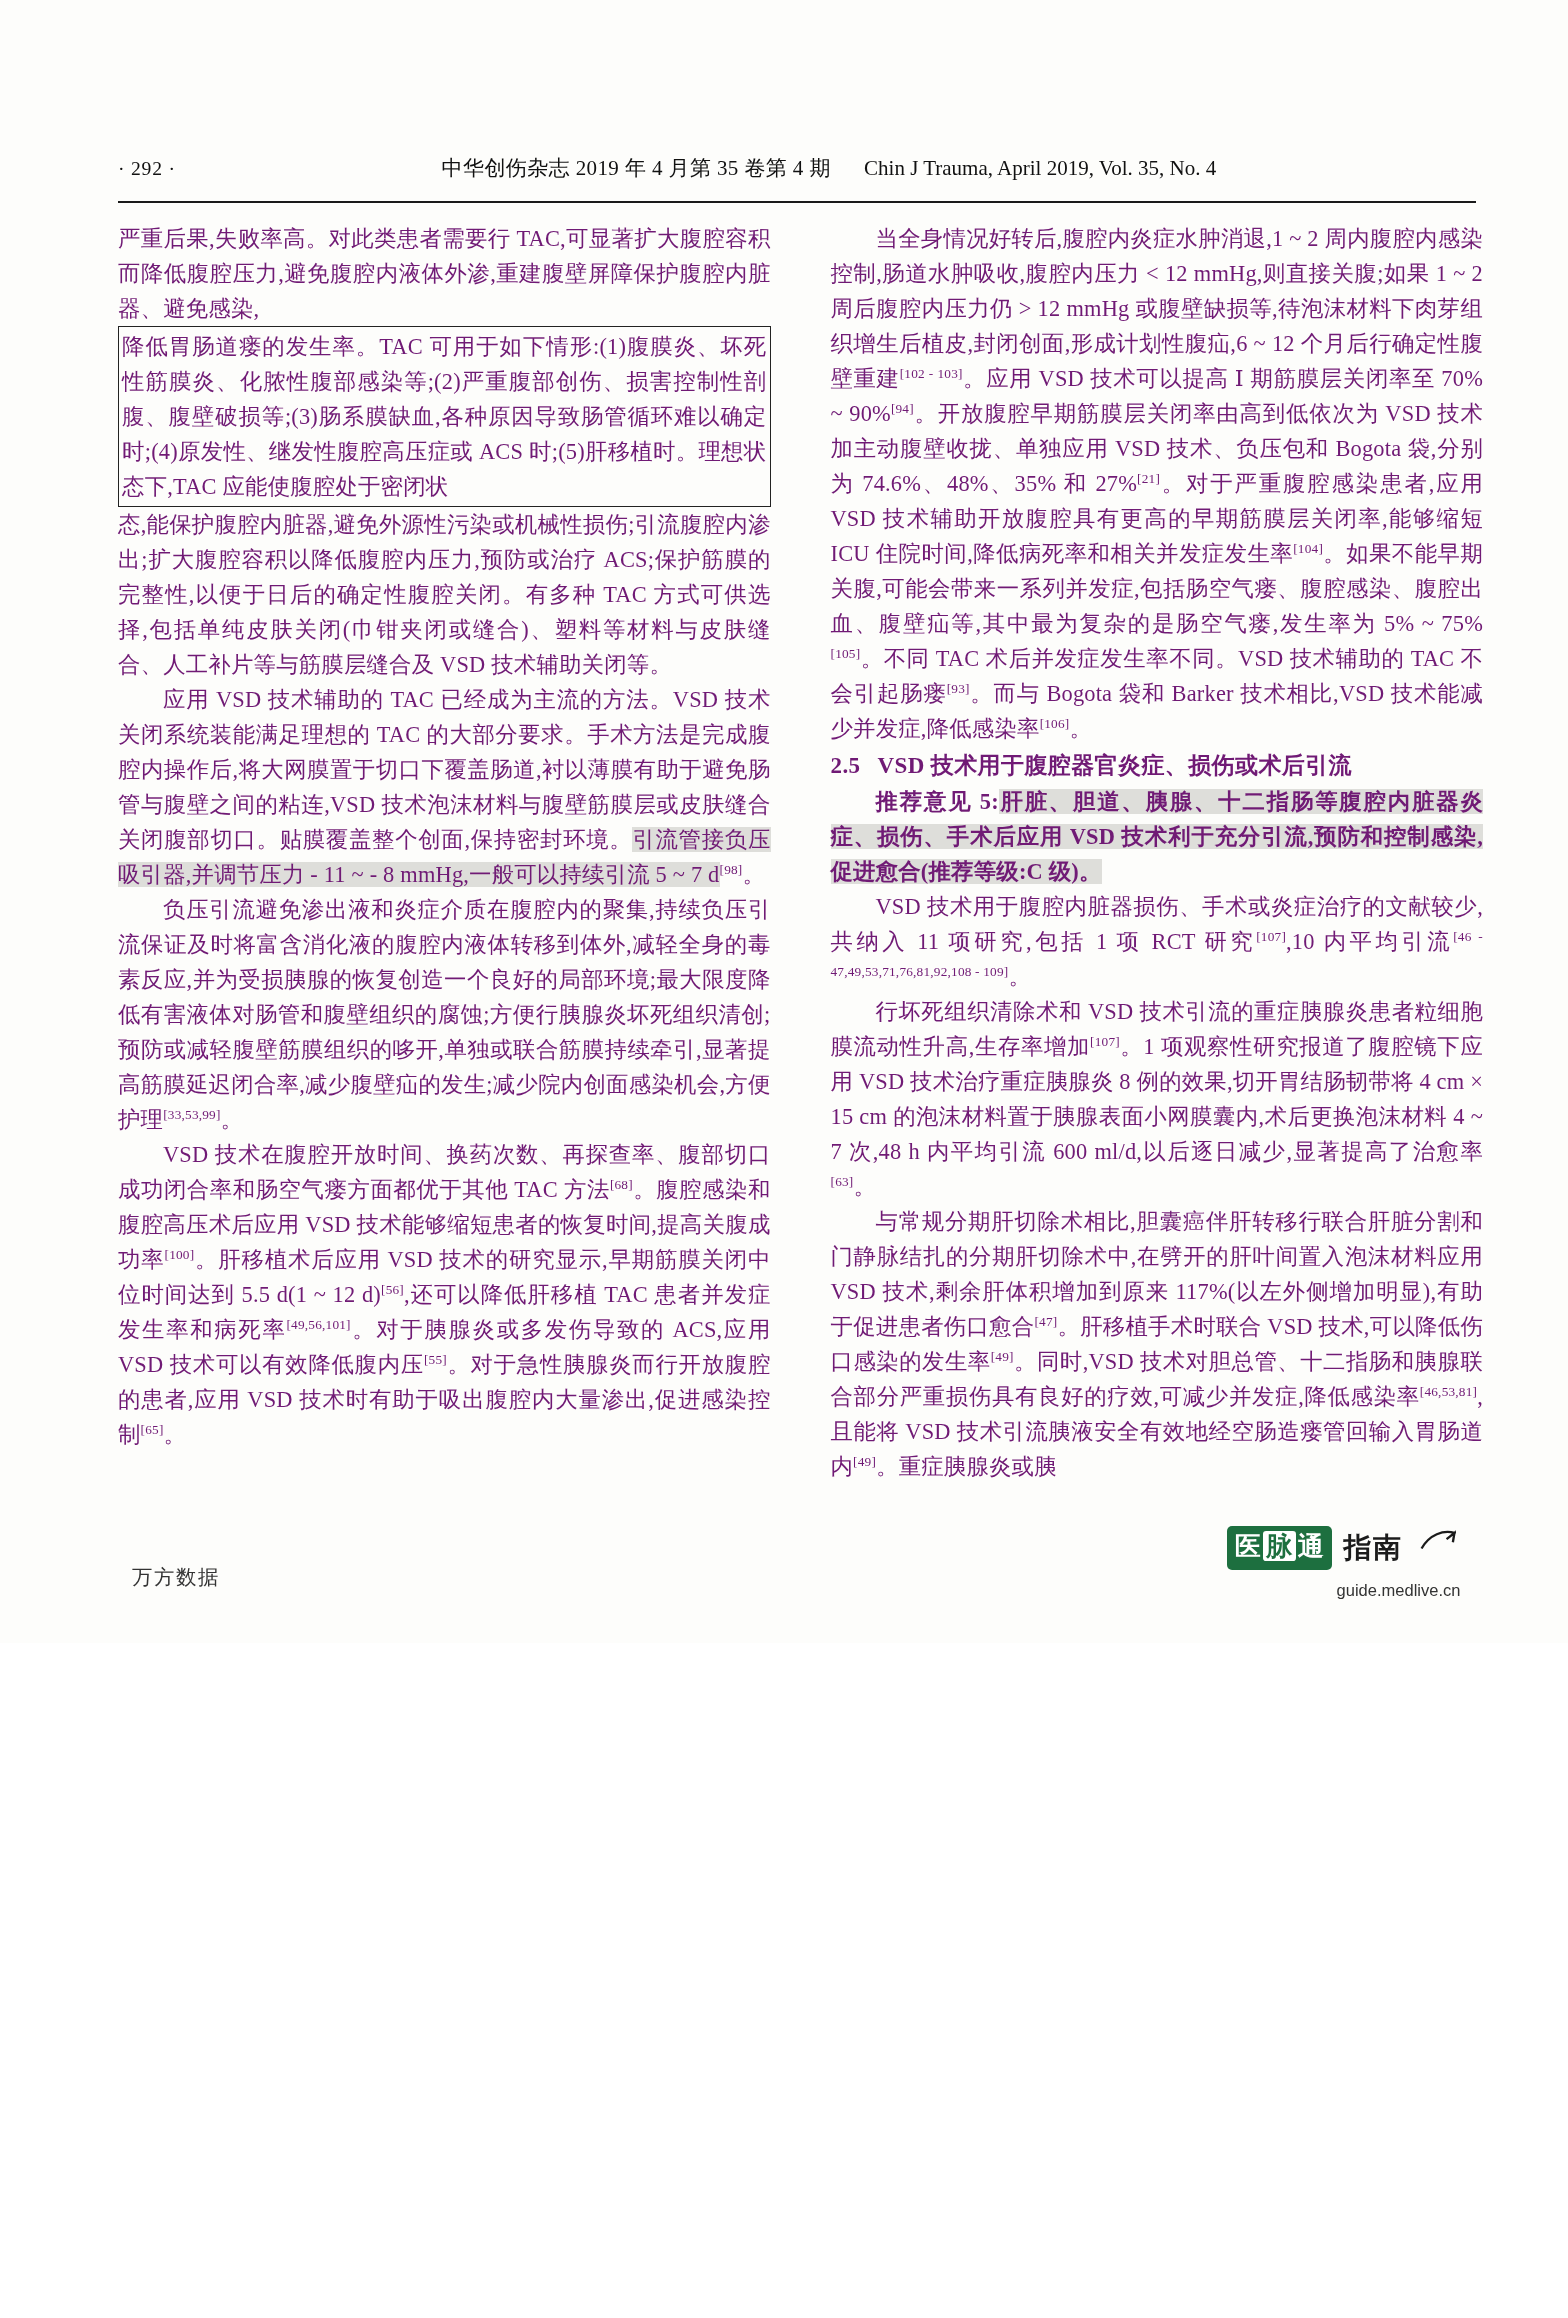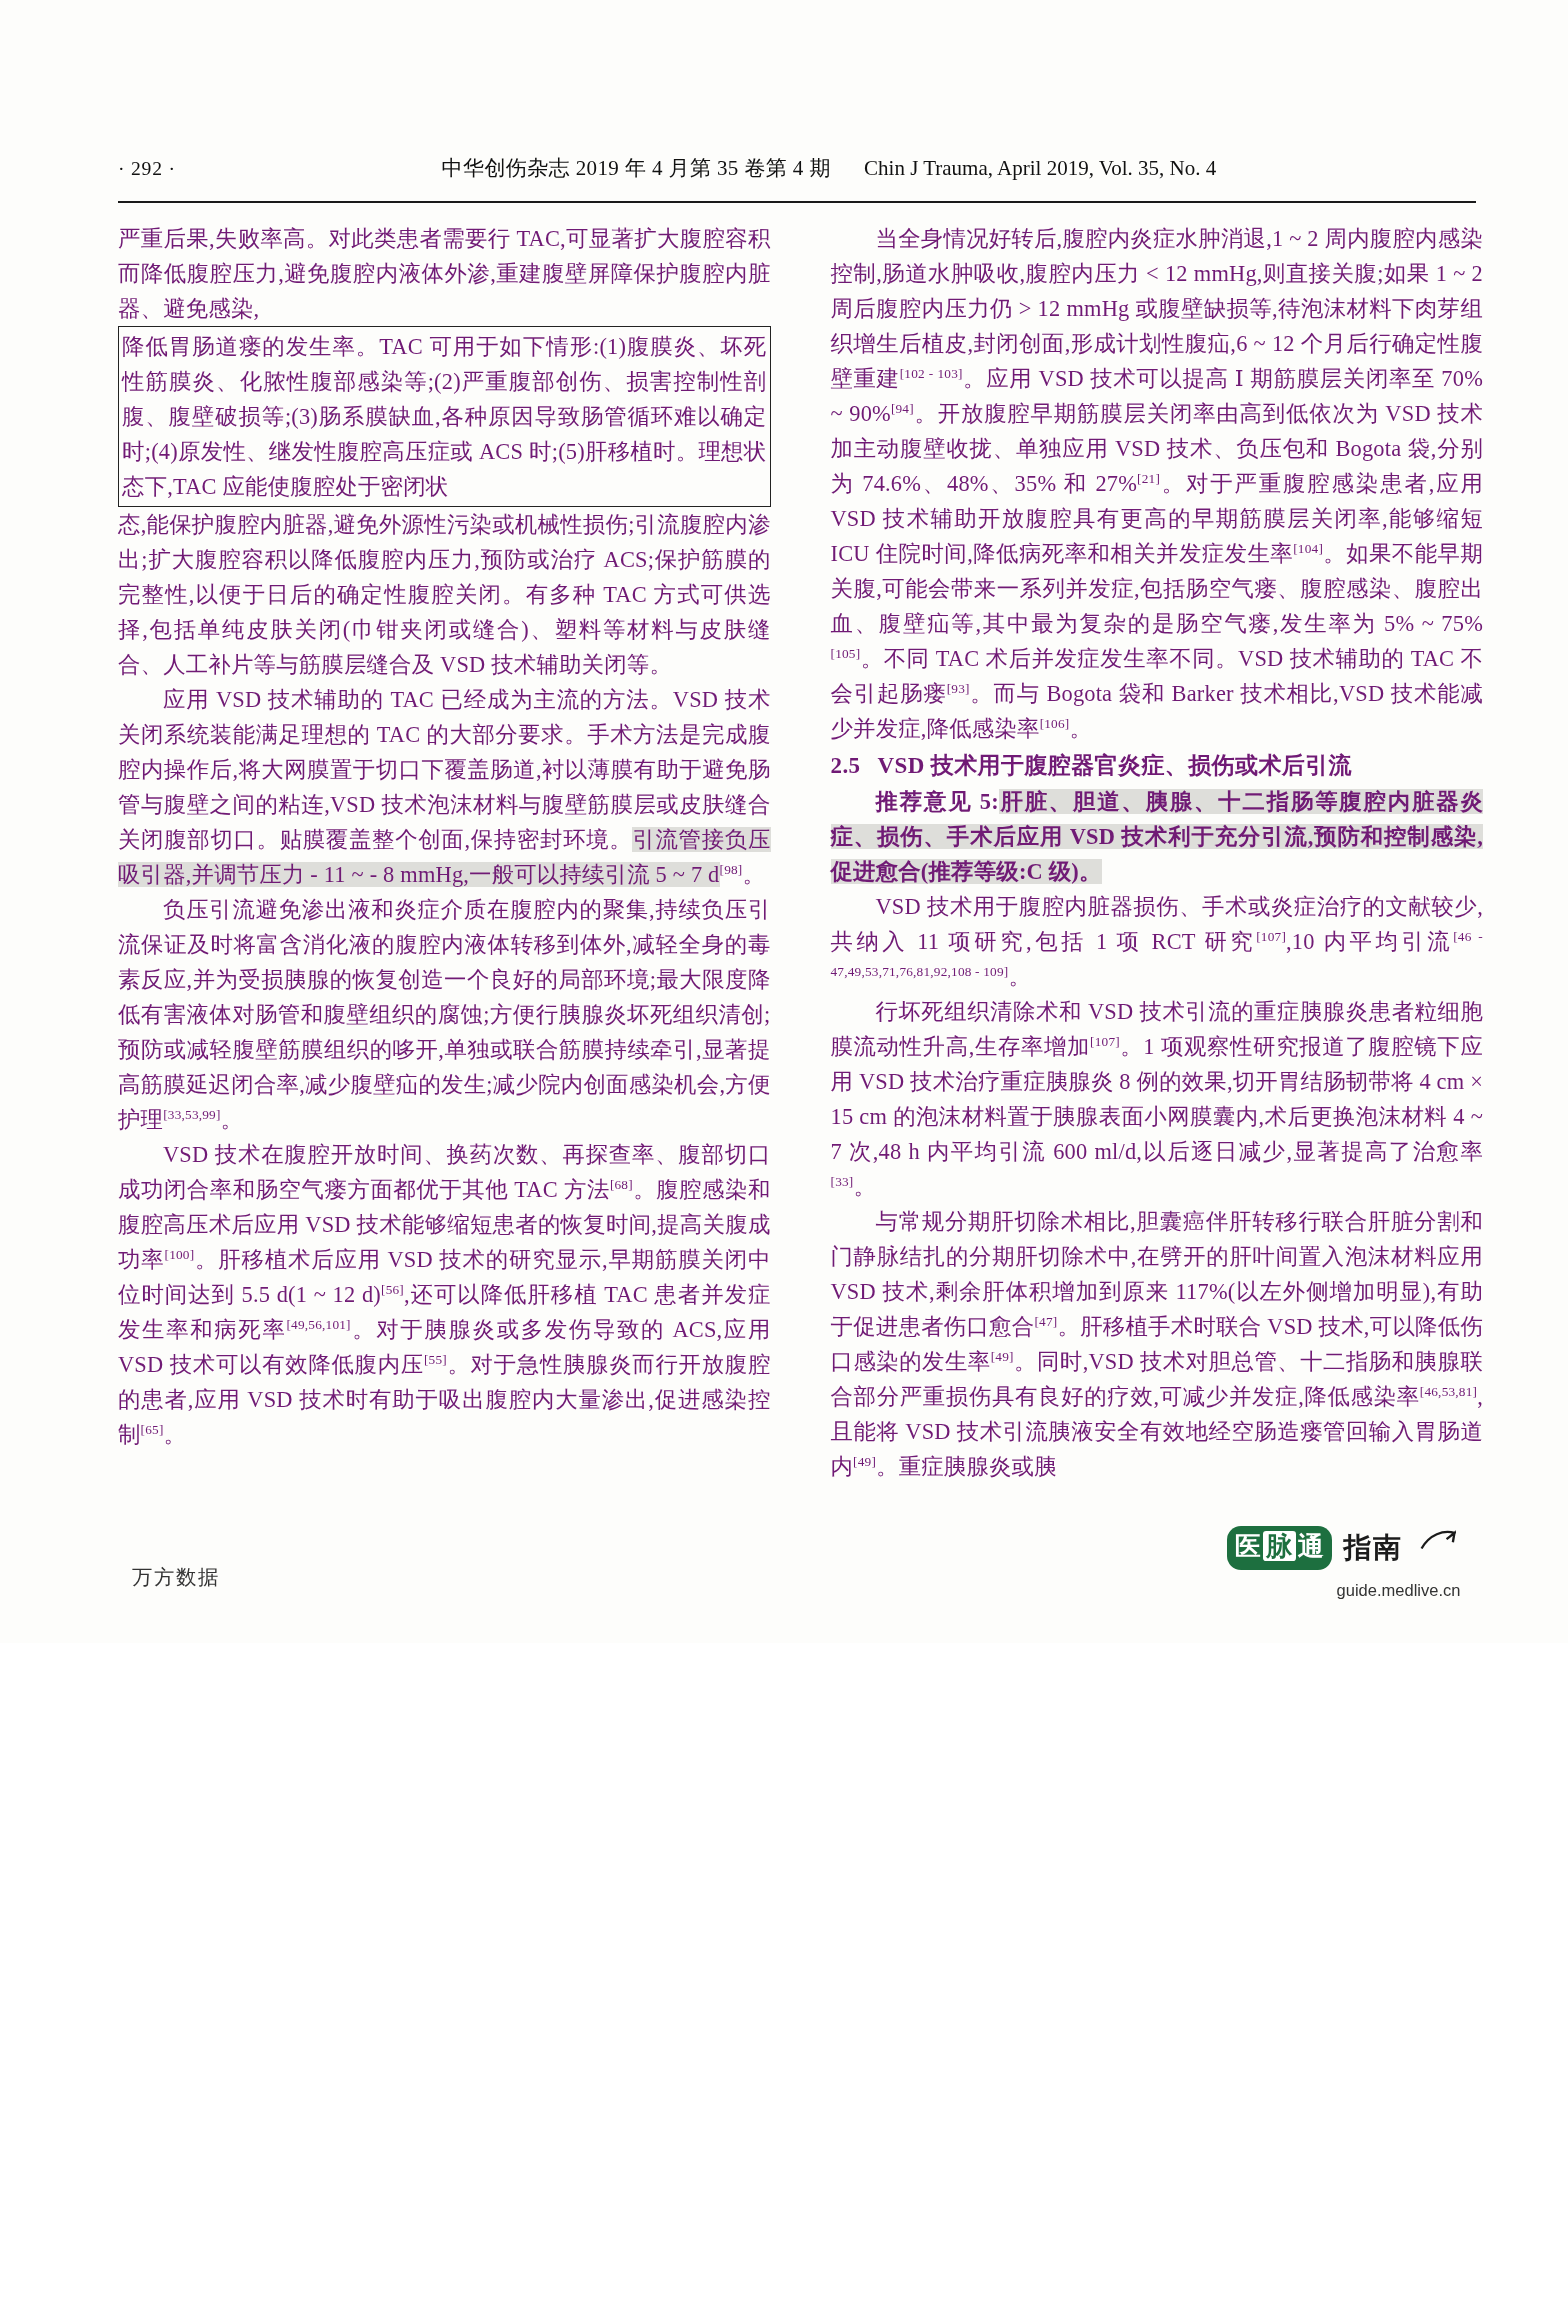--- a/index.html
+++ b/index.html
@@ -126,21 +126,21 @@
     left: 0;
     top: 0;
     display: flex;
     align-items: center;
   }
   .logo-badge {
     background: #1d6f3f;
     color: #fff;
     font-size: 26px;
     padding: 3.1px 7.8px 5.5px 7.8px;
-    border-radius: 14px;
+    border-radius: 5px;
     letter-spacing: 0.8px;
     font-family: "Liberation Sans", sans-serif;
     font-weight: bold;
   }
   .logo-badge .white-box {
     background: #ffffff;
     color: #1d6f3f;
     padding: 0 3.1px;
     border-radius: 3.1px;
     margin: 0 1.6px;
@@ -204,21 +204,21 @@
     <div class="col">
 
       <p class="ind"><span>当全身情况好转后,腹腔内炎症水肿消退,1 ~ 2 周内腹腔内感染控制,肠道水肿吸收,腹腔内压力 &lt; 12 mmHg,则直接关腹;如果 1 ~ 2 周后腹腔内压力仍 &gt; 12 mmHg 或腹壁缺损等,待泡沫材料下肉芽组织增生后植皮,封闭创面,形成计划性腹疝,6 ~ 12 个月后行确定性腹壁重建</span><sup>[102 - 103]</sup><span>。应用 VSD 技术可以提高 Ⅰ 期筋膜层关闭率至 70% ~ 90%</span><sup>[94]</sup><span>。开放腹腔早期筋膜层关闭率由高到低依次为 VSD 技术加主动腹壁收拢、单独应用 VSD 技术、负压包和 Bogota 袋,分别为 74.6%、48%、35% 和 27%</span><sup>[21]</sup><span>。对于严重腹腔感染患者,应用 VSD 技术辅助开放腹腔具有更高的早期筋膜层关闭率,能够缩短 ICU 住院时间,降低病死率和相关并发症发生率</span><sup>[104]</sup><span>。如果不能早期关腹,可能会带来一系列并发症,包括肠空气瘘、腹腔感染、腹腔出血、腹壁疝等,其中最为复杂的是肠空气瘘,发生率为 5% ~ 75%</span><sup>[105]</sup><span>。不同 TAC 术后并发症发生率不同。VSD 技术辅助的 TAC 不会引起肠瘘</span><sup>[93]</sup><span>。而与 Bogota 袋和 Barker 技术相比,VSD 技术能减少并发症,降低感染率</span><sup>[106]</sup><span>。</span></p>
 
       <p class="sec-head"><span class="num">2.5</span><span>VSD 技术用于腹腔器官炎症、损伤或术后引流</span></p>
 
       <p class="ind"><span class="rec">推荐意见 5:</span><span class="hl rec">肝脏、胆道、胰腺、十二指肠等腹腔内脏器炎症、损伤、手术后应用 VSD 技术利于充分引流,预防和控制感染,促进愈合(推荐等级:C 级)。</span></p>
 
       <p class="ind"><span>VSD 技术用于腹腔内脏器损伤、手术或炎症治疗的文献较少,共纳入 11 项研究,包括 1 项 RCT 研究</span><sup>[107]</sup><span>,10 内平均引流</span><sup>[46 - 47,49,53,71,76,81,92,108 - 109]</sup><span>。</span></p>
 
-      <p class="ind"><span>行坏死组织清除术和 VSD 技术引流的重症胰腺炎患者粒细胞膜流动性升高,生存率增加</span><sup>[107]</sup><span>。1 项观察性研究报道了腹腔镜下应用 VSD 技术治疗重症胰腺炎 8 例的效果,切开胃结肠韧带将 4 cm × 15 cm 的泡沫材料置于胰腺表面小网膜囊内,术后更换泡沫材料 4 ~ 7 次,48 h 内平均引流 600 ml/d,以后逐日减少,显著提高了治愈率</span><sup>[33]</sup><span>。</span></p>
+      <p class="ind"><span>行坏死组织清除术和 VSD 技术引流的重症胰腺炎患者粒细胞膜流动性升高,生存率增加</span><sup>[107]</sup><span>。1 项观察性研究报道了腹腔镜下应用 VSD 技术治疗重症胰腺炎 8 例的效果,切开胃结肠韧带将 4 cm × 15 cm 的泡沫材料置于胰腺表面小网膜囊内,术后更换泡沫材料 4 ~ 7 次,48 h 内平均引流 600 ml/d,以后逐日减少,显著提高了治愈率</span><sup>[63]</sup><span>。</span></p>
 
       <p class="ind"><span>与常规分期肝切除术相比,胆囊癌伴肝转移行联合肝脏分割和门静脉结扎的分期肝切除术中,在劈开的肝叶间置入泡沫材料应用 VSD 技术,剩余肝体积增加到原来 117%(以左外侧增加明显),有助于促进患者伤口愈合</span><sup>[47]</sup><span>。肝移植手术时联合 VSD 技术,可以降低伤口感染的发生率</span><sup>[49]</sup><span>。同时,VSD 技术对胆总管、十二指肠和胰腺联合部分严重损伤具有良好的疗效,可减少并发症,降低感染率</span><sup>[46,53,81]</sup><span>,且能将 VSD 技术引流胰液安全有效地经空肠造瘘管回输入胃肠道内</span><sup>[49]</sup><span>。重症胰腺炎或胰</span></p>
 
     </div>
   </div>
 
   <div class="footer-left">万方数据</div>
 
   <div class="logo">
     <div class="logo-main">

